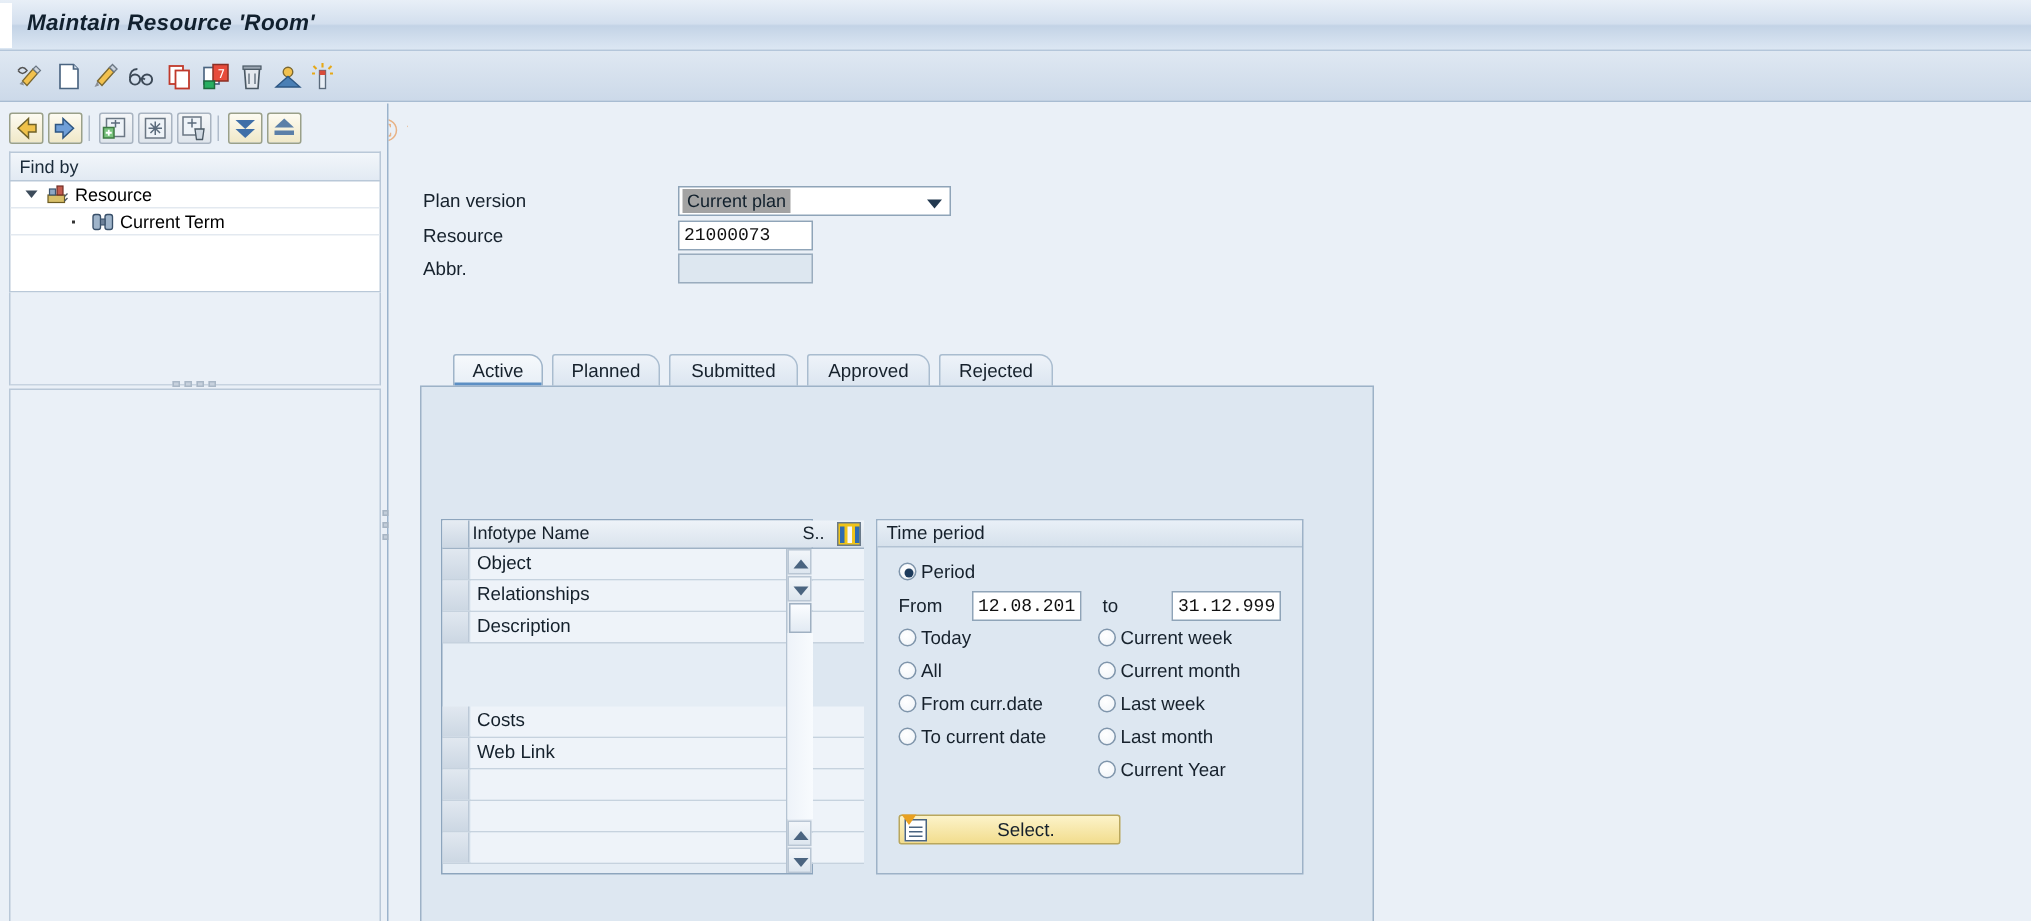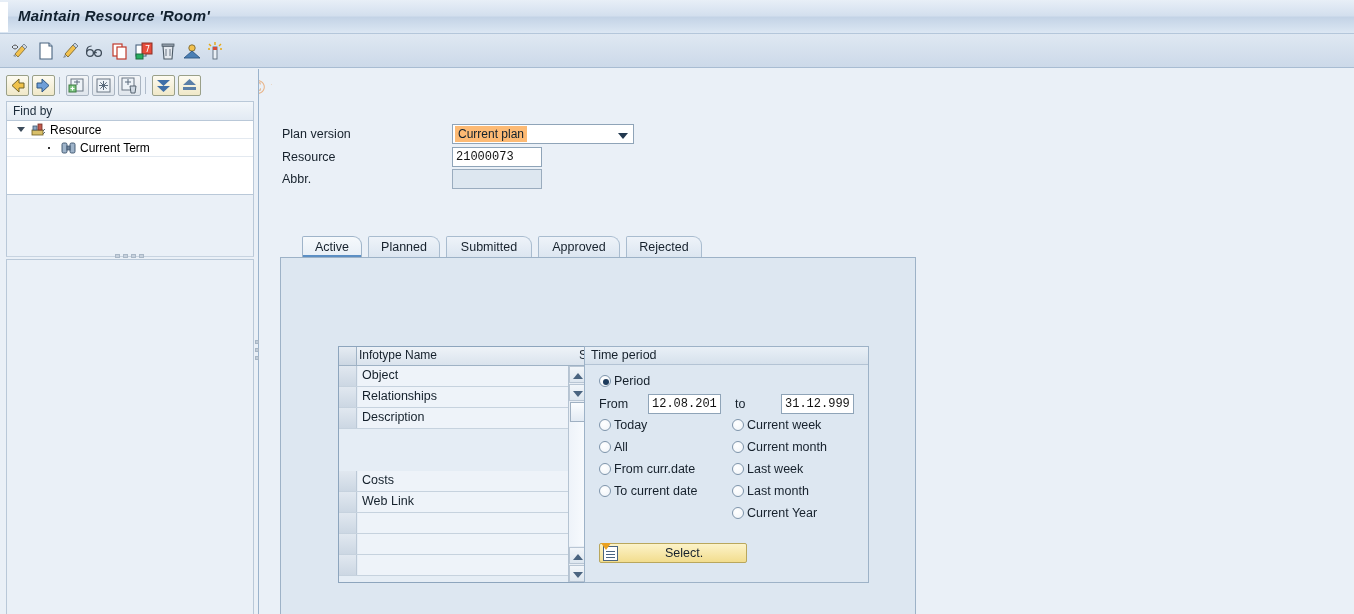--- a/index.html
+++ b/index.html
@@ -126,21 +126,21 @@
     background: #ffffff; font-family: "Liberation Mono", monospace;
     font-size: 12px; line-height: 18px; padding: 0 3px; color: #111;
   }
   .fld.readonly { background: #dde7f0; border-color: #9aacbe; }
   .combo {
     position: absolute; height: 20px; border: 1px solid #8fa4b8; background: #ffffff;
     cursor: pointer;
   }
   .combo .ctext {
     position: absolute; left: 2px; top: 1px; height: 16px; line-height: 16px;
-    padding: 0 3px; background: #fdba74; color: #11202c; font-size: 12px;
+    padding: 0 3px; background: #a3a3a3; color: #11202c; font-size: 12px;
     font-family: "Liberation Sans", sans-serif;
   }
   .combo .carrow {
     position: absolute; right: 5px; top: 8px; width: 0; height: 0;
     border-left: 5px solid transparent; border-right: 5px solid transparent;
     border-top: 6px solid #22384f;
   }
 
   
   .tabstrip { position: absolute; left: 8px; top: 167px; width: 1080px; height: 22px; }
@@ -160,21 +160,21 @@
     height: 3px; background: #5c8fc4;
   }
   .tabpanel {
     position: absolute; left: 8px; top: 188px; width: 636px; height: 390px;
     background: #dde7f1; border: 1px solid #9db2c7;
   }
 
   
   .tablewrap {
     position: absolute; left: 13px; top: 88px; width: 248px; height: 237px;
-    background: #e5edf5; border: 1px solid #8da5bd; margin-left: 44px;
+    background: #e5edf5; border: 1px solid #8da5bd;
   }
   .thead {
     position: absolute; left: 0; top: 0; width: 281px; height: 19px;
     background: linear-gradient(to bottom,#eef3f8,#dae3ed);
     border-bottom: 1px solid #9fb2c5;
   }
   .thead .sel { position: absolute; left: 0; top: 0; width: 18px; height: 18px;
     background: linear-gradient(to bottom,#e6ecf3,#ccd7e3); border-right: 1px solid #9fb2c5; }
   .thead .c1 { position: absolute; left: 20px; top: 1px; font-size: 12px; color: #16212c; }
   .thead .c2 { position: absolute; left: 240px; top: 1px; font-size: 12px; color: #16212c; }

